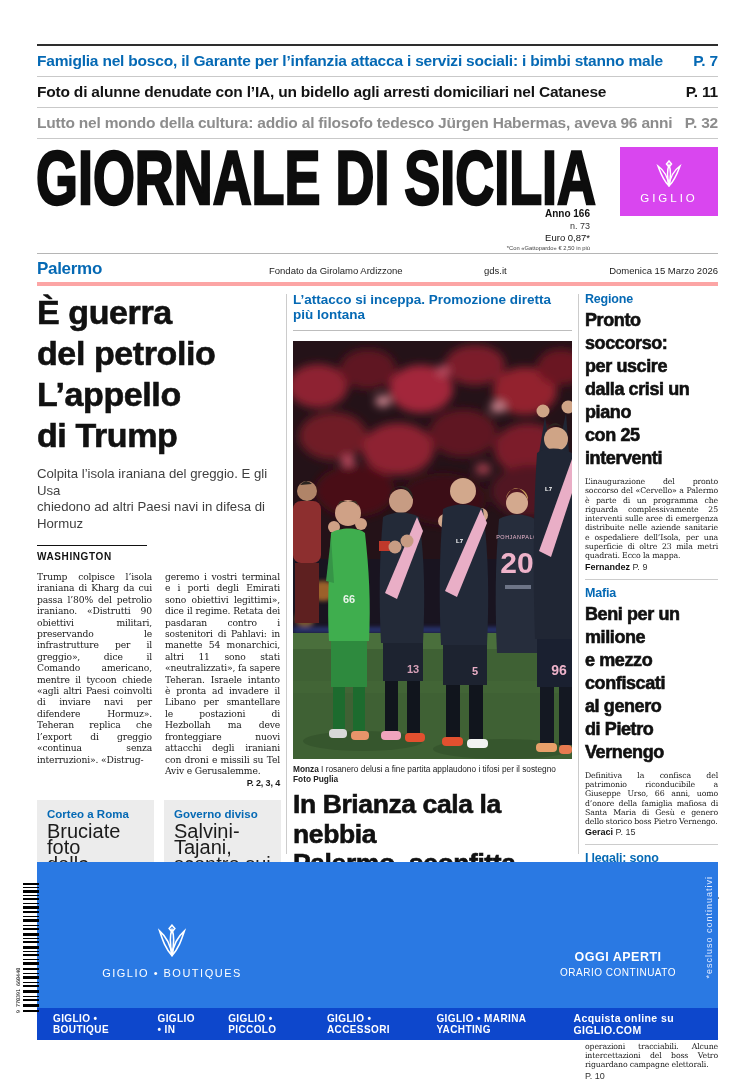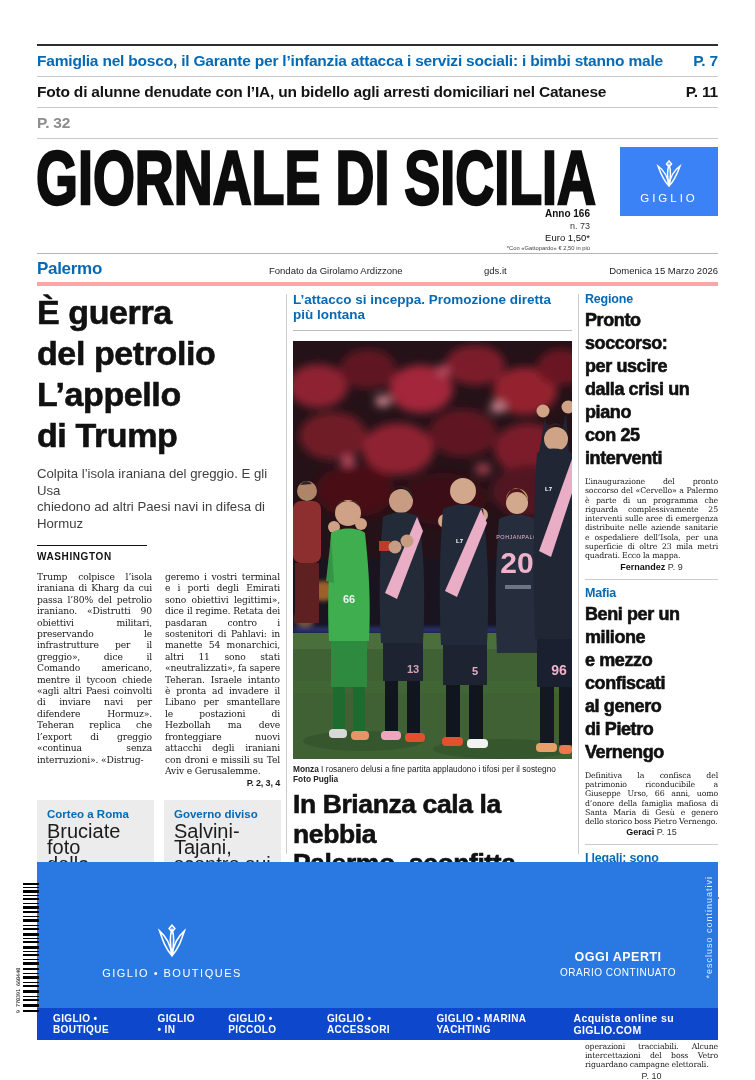--- a/index.html
+++ b/index.html
@@ -16,21 +16,21 @@
   
   .strip { position:absolute; left:37px; top:44px; width:681px; border-top:2px solid #2e2e2e; }
   .strip-row { display:flex; justify-content:space-between; align-items:center;
     height:31px; border-bottom:1px solid #c9c9c9; font-weight:bold; font-size:15.5px; letter-spacing:-0.2px; }
   .strip-row.c-blue { color:#0569b4; }
   .strip-row.c-black { color:#141414; }
   .strip-row.c-gray { color:#8d8d8d; }
 
   
   .giglio-box { position:absolute; left:620px; top:147px; width:98px; height:69px;
-    background:#3b82f6; display:flex; flex-direction:column; align-items:center; justify-content:center; color:#fff; }
+    background:#d946ef; display:flex; flex-direction:column; align-items:center; justify-content:center; color:#fff; }
   .giglio-name { font-size:11.5px; letter-spacing:3px; margin-top:4px; }
   .anno-block { position:absolute; left:400px; top:208px; width:190px; text-align:right; line-height:1.25; }
   .anno-block .a1 { font-weight:bold; font-size:10px; }
   .anno-block .a2 { font-size:9px; color:#333; }
   .anno-block .a3 { font-size:9.5px; }
   .anno-block .a4 { font-size:5.8px; color:#444; margin-top:1px; }
 
   
   .dateline { position:absolute; left:37px; top:253px; width:681px; height:33px;
     border-top:1px solid #b5b5b5; border-bottom:4px solid #fca5a5; }
@@ -75,21 +75,21 @@
   .match-by { margin-top:3px; text-align:right; font-size:9.3px; }
   .match-by .names { font-weight:bold; }
   .match-by .pg { color:#555; font-weight:bold; }
 
   
   .rail { position:absolute; left:585px; top:292px; width:133px; }
   .rail .kick { font-size:12.5px; font-weight:bold; color:#0569b4; margin-bottom:3px; letter-spacing:-0.2px; }
   .rail .hl { font-size:18px; line-height:23px; }
   .rail .bd { margin-top:7px; font-family:"DejaVu Serif",serif; font-size:7.8px; line-height:9.3px;
     text-align:justify; letter-spacing:-0.15px; color:#1a1a1a; }
-  .rail .by { margin-top:1px; text-align:center; font-size:9px; }
+  .rail .by { margin-top:1px; text-align:left; font-size:9px; }
   .rail .by .nm { font-weight:bold; }
   .rail .by .pg { color:#333; }
   .rail hr { border:none; border-top:1px solid #ccc; margin:7px 0 6px; }
 
   
   .ad { position:absolute; left:37px; top:862px; width:681px; }
   .ad-main { position:relative; height:146px; background:#2a79e3; color:#fff; }
   .ad-brand { position:absolute; left:55px; top:62px; width:160px; text-align:center; }
   .ad-brand .nm { font-size:11px; letter-spacing:1.5px; margin-top:5px; }
   .ad-center { position:absolute; left:170px; right:170px; top:44px; text-align:center; }
@@ -115,20 +115,21 @@
   <div class="strip">
     <div class="strip-row c-blue">
       <span>Famiglia nel bosco, il Garante per l’infanzia attacca i servizi sociali: i bimbi stanno male</span>
       <span>P. 7</span>
     </div>
     <div class="strip-row c-black">
       <span>Foto di alunne denudate con l’IA, un bidello agli arresti domiciliari nel Catanese</span>
       <span>P. 11</span>
     </div>
     <div class="strip-row c-gray">
+      <span>Lutto nel mondo della cultura: addio al filosofo tedesco Jürgen Habermas, aveva 96 anni</span>
       <span>P. 32</span>
     </div>
   </div>
 
   <svg class="abs" style="left:34px; top:138px;" width="566" height="80">
     <text x="2" y="66" font-family="Liberation Sans, sans-serif" font-weight="bold" font-size="76" fill="#0d0d0d" stroke="#0d0d0d" stroke-width="2.5" textLength="560" lengthAdjust="spacingAndGlyphs">GIORNALE DI SICILIA</text>
   </svg>
 
   <div class="giglio-box">
     <svg width="28" height="28" viewBox="0 0 28 28">
@@ -138,21 +139,21 @@
         <path d="M14 25 C12 16 12 10 14 5 C16 10 16 16 14 25"></path>
         <path d="M14 1 L16.5 4 L14 7 L11.5 4 Z"></path>
       </g>
     </svg>
     <div class="giglio-name">GIGLIO</div>
   </div>
 
   <div class="anno-block">
     <div class="a1">Anno 166</div>
     <div class="a2">n. 73</div>
-    <div class="a3">Euro 1,50*</div>
+    <div class="a3">Euro 0,87*</div>
     <div class="a4">*Con «Gattopardo» € 2,50 in più</div>
   </div>
 
   <div class="dateline">
     <span class="city">Palermo</span>
     <span class="founder">Fondato da Girolamo Ardizzone</span>
     <span class="site">gds.it</span>
     <span class="date">Domenica 15 Marzo 2026</span>
   </div>
 

